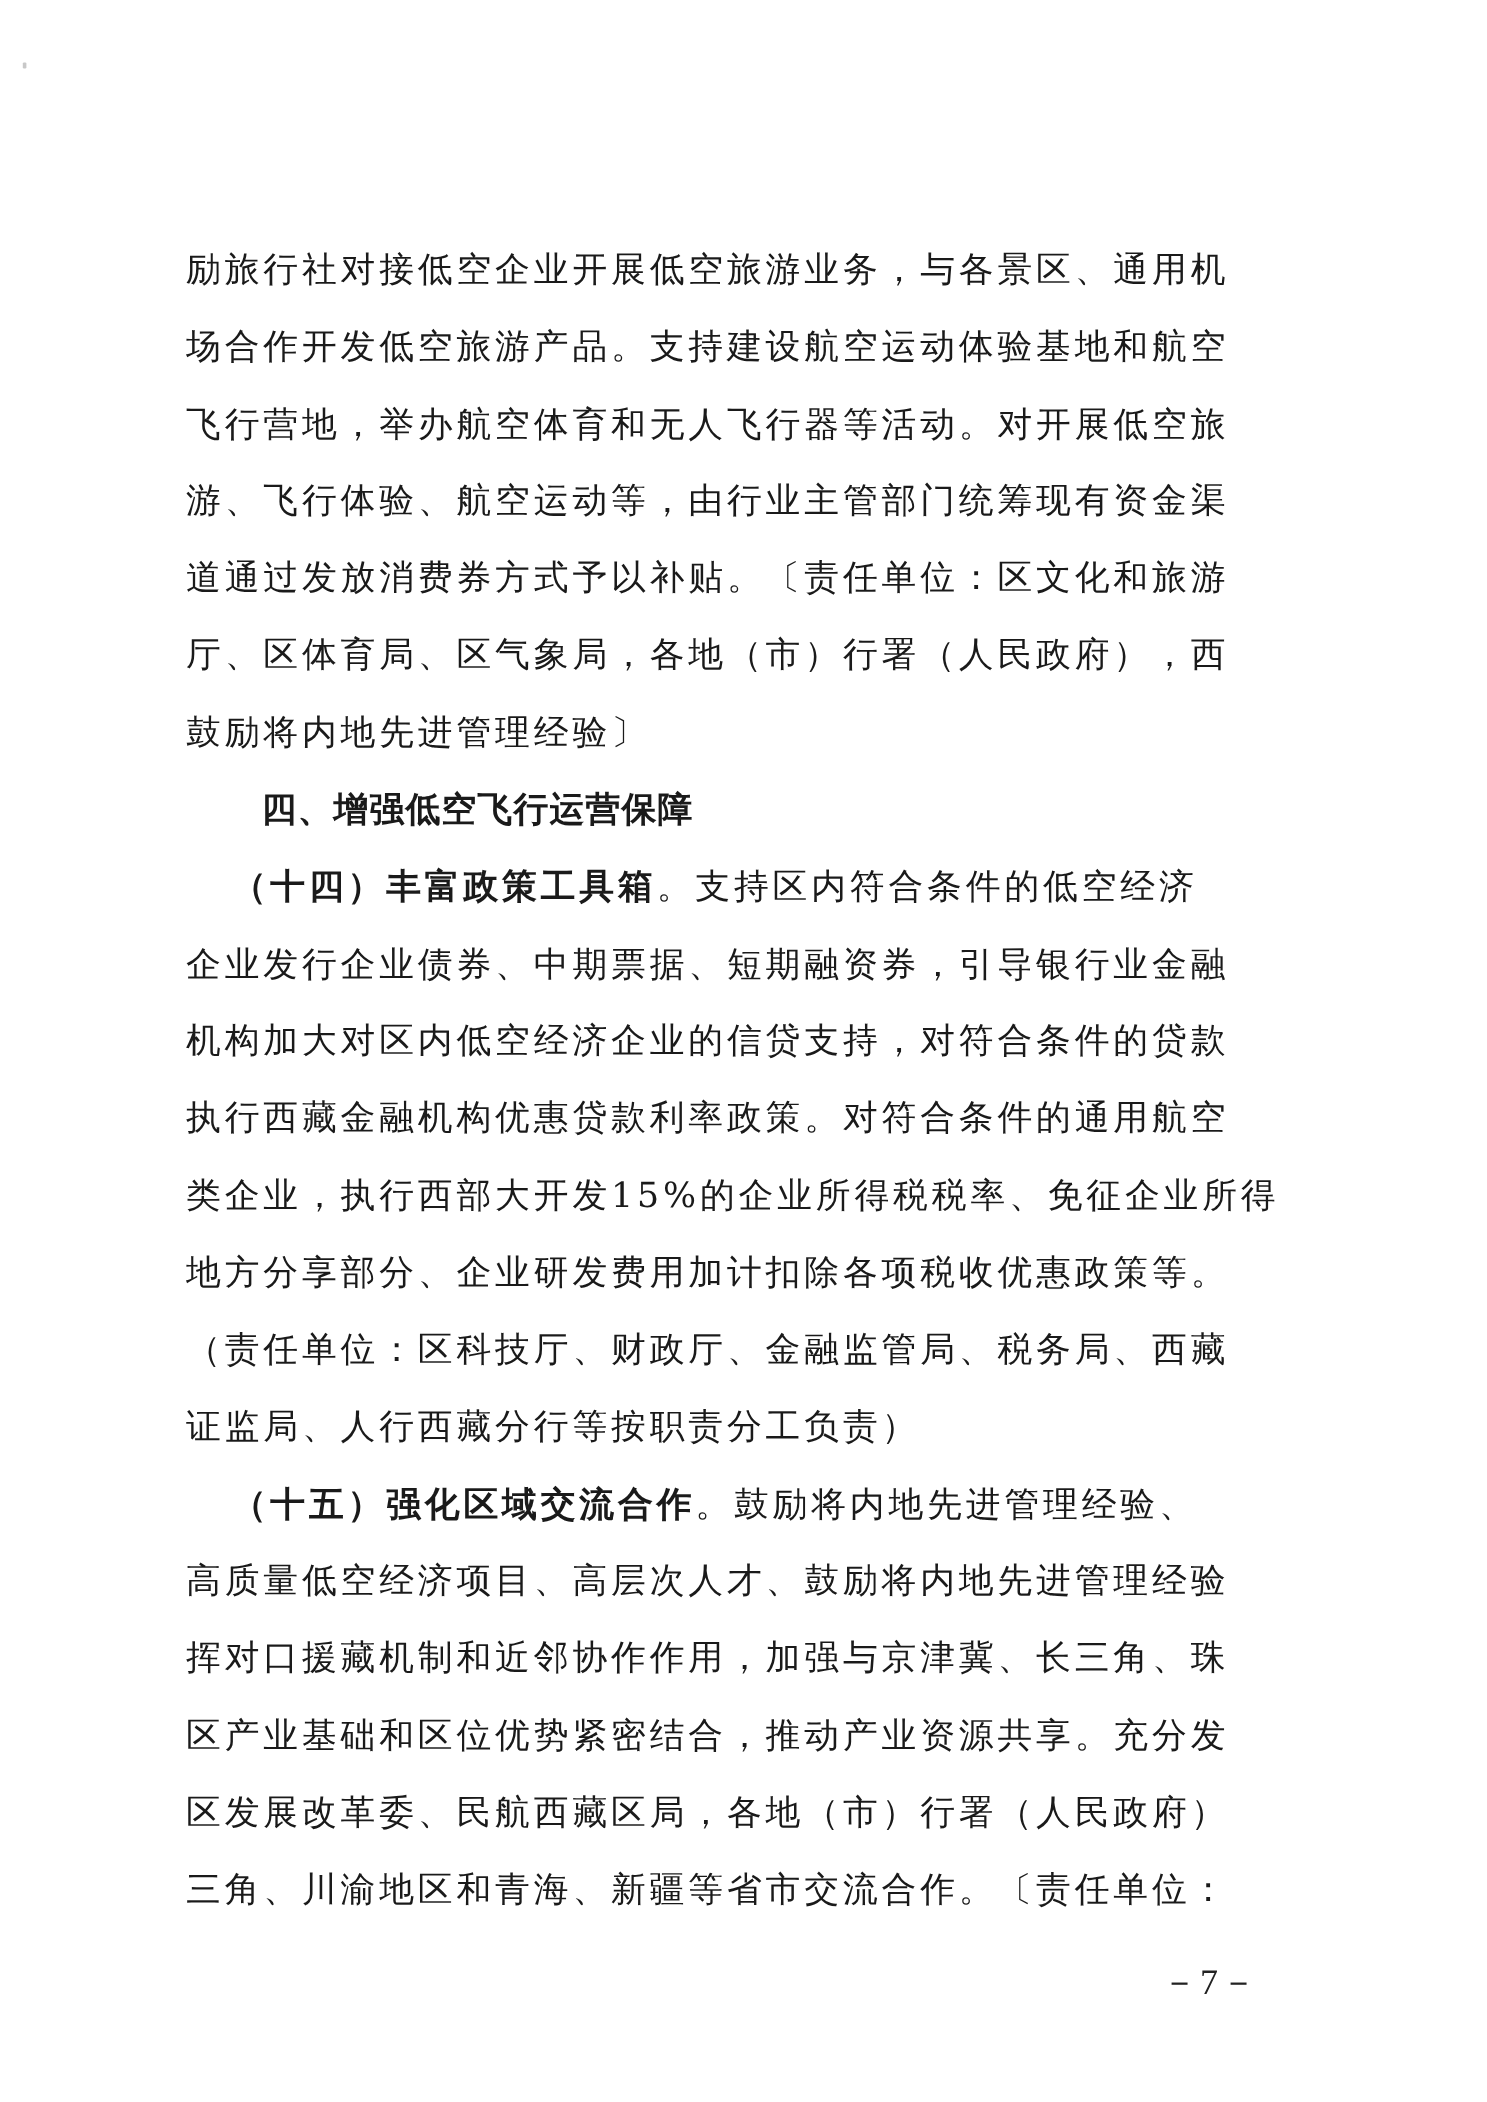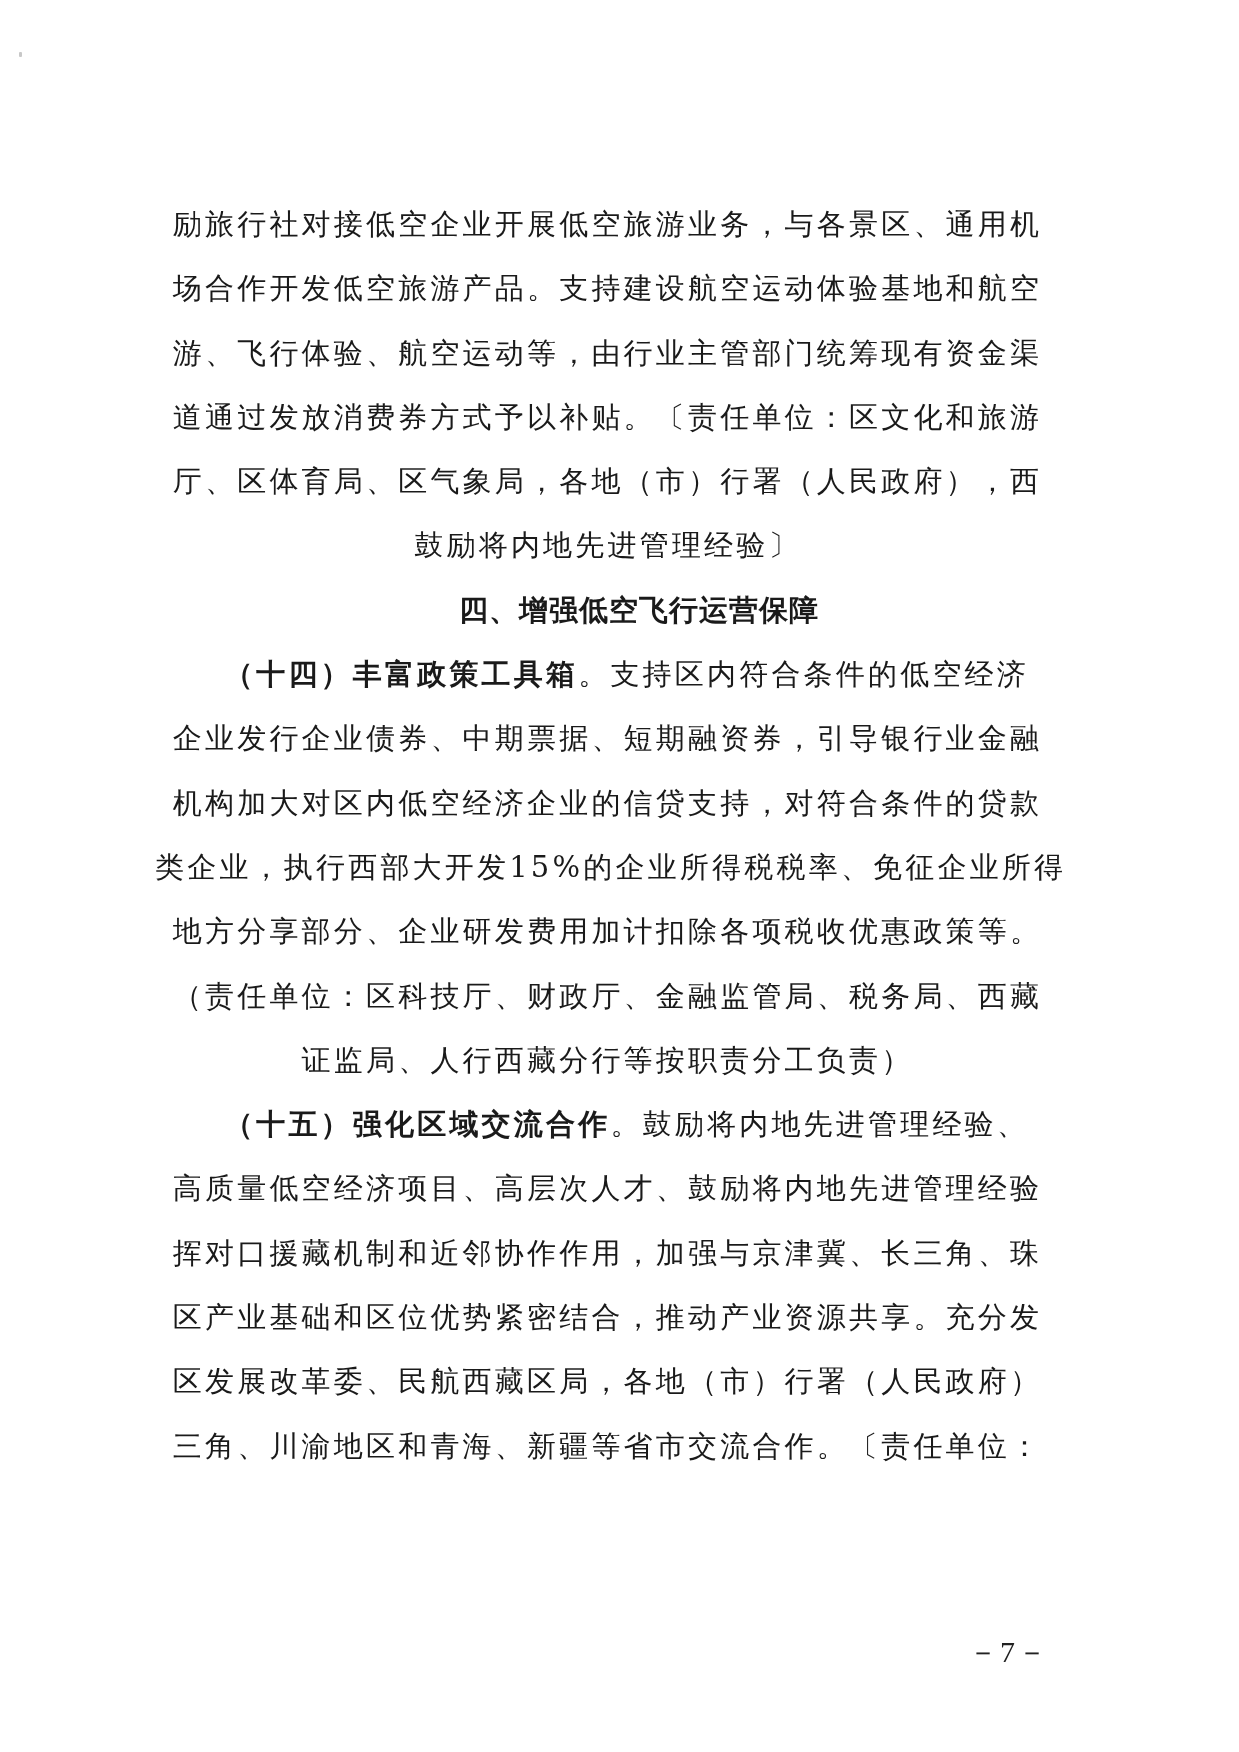--- a/index.html
+++ b/index.html
@@ -34,21 +34,20 @@
     left: 155px;
     top: 192px;
     width: 905px;
   }
   .line {
     height: 64.3px;
     line-height: 64.3px;
     font-size: 29px;
     white-space: nowrap;
     letter-spacing: 3.2px;
-    text-align: center;
   }
   .line.heading {
     padding-left: 63px;
     font-family: "DejaVu Sans", "Liberation Sans", sans-serif;
     font-weight: bold;
     letter-spacing: 1px;
   }
   .line.indent {
     padding-left: 38px;
   }
@@ -67,30 +66,32 @@
 </style>
 </head>
 <body>
 
 <div class="page">
   <div class="speck"></div>
 
   <div class="body-text">
     <div class="line">励旅行社对接低空企业开展低空旅游业务，与各景区、通用机</div>
     <div class="line">场合作开发低空旅游产品。支持建设航空运动体验基地和航空</div>
+    <div class="line">飞行营地，举办航空体育和无人飞行器等活动。对开展低空旅</div>
     <div class="line">游、飞行体验、航空运动等，由行业主管部门统筹现有资金渠</div>
     <div class="line">道通过发放消费券方式予以补贴。〔责任单位：区文化和旅游</div>
     <div class="line">厅、区体育局、区气象局，各地（市）行署（人民政府），西</div>
     <div class="line">鼓励将内地先进管理经验〕</div>
 
     <div class="line heading">四、增强低空飞行运营保障</div>
 
     <div class="line indent"><span class="bold">（十四）丰富政策工具箱</span><span>。支持区内符合条件的低空经济</span></div>
     <div class="line">企业发行企业债券、中期票据、短期融资券，引导银行业金融</div>
     <div class="line">机构加大对区内低空经济企业的信贷支持，对符合条件的贷款</div>
+    <div class="line">执行西藏金融机构优惠贷款利率政策。对符合条件的通用航空</div>
     <div class="line">类企业，执行西部大开发15%的企业所得税税率、免征企业所得</div>
     <div class="line">地方分享部分、企业研发费用加计扣除各项税收优惠政策等。</div>
     <div class="line">（责任单位：区科技厅、财政厅、金融监管局、税务局、西藏</div>
     <div class="line">证监局、人行西藏分行等按职责分工负责）</div>
 
     <div class="line indent"><span class="bold">（十五）强化区域交流合作</span><span>。鼓励将内地先进管理经验、</span></div>
     <div class="line">高质量低空经济项目、高层次人才、鼓励将内地先进管理经验</div>
     <div class="line">挥对口援藏机制和近邻协作作用，加强与京津冀、长三角、珠</div>
     <div class="line">区产业基础和区位优势紧密结合，推动产业资源共享。充分发</div>
     <div class="line">区发展改革委、民航西藏区局，各地（市）行署（人民政府）</div>

